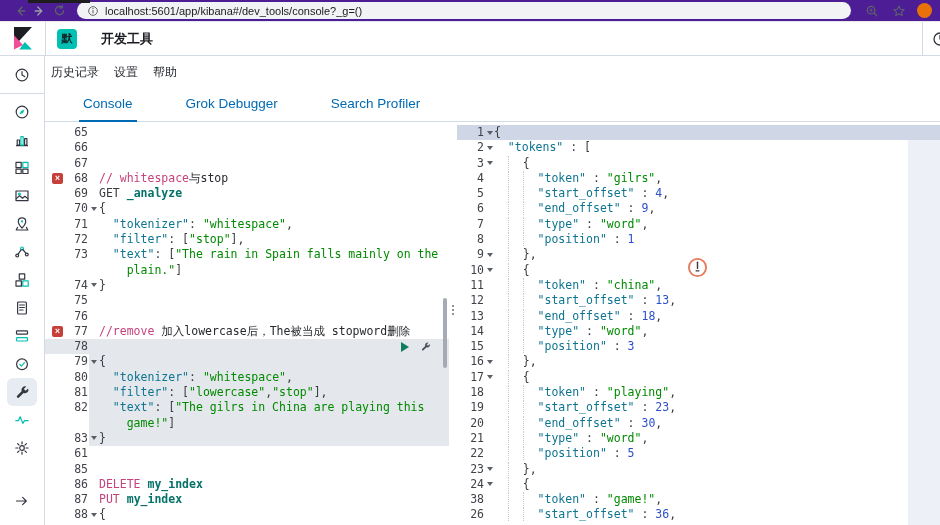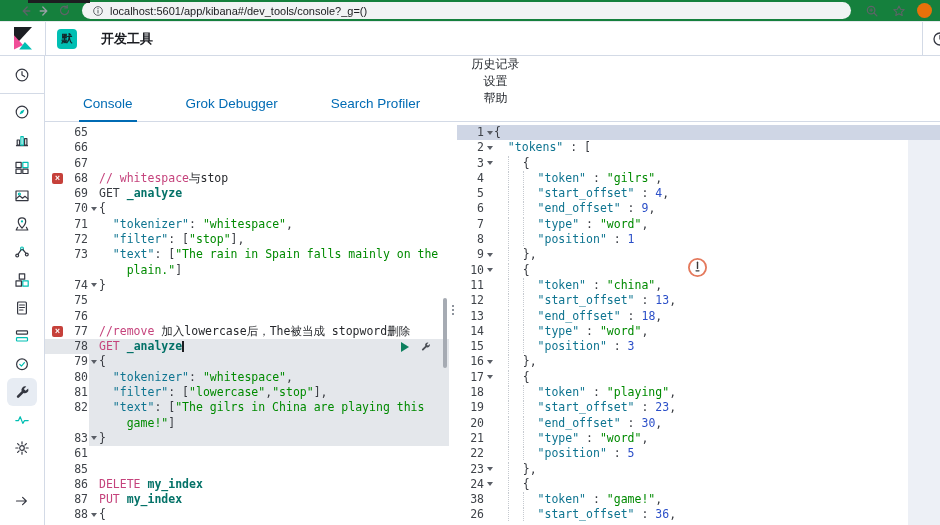--- a/index.html
+++ b/index.html
@@ -1,20 +1,20 @@
 <!DOCTYPE html>
 <html><head>
 <meta charset="utf-8">
 <style>
   html,body{margin:0;padding:0;}
   body{width:940px;height:525px;position:relative;overflow:hidden;background:#fff;
        font-family:"Liberation Sans","DejaVu Sans",sans-serif;-webkit-font-smoothing:antialiased;}
   
-  .chrome{position:absolute;top:0;left:0;right:0;height:22px;background:#15803d;border-bottom:1px solid #e6e8ec;
-          display:flex;align-items:center;padding-left:16px;box-sizing:border-box;}
+  .chrome{position:absolute;top:0;left:0;right:0;height:22px;background:#4c1d95;border-bottom:1px solid #e6e8ec;
+          display:flex;align-items:center;padding-left:11px;box-sizing:border-box;}
   .tab-remnant{position:absolute;top:0;left:28px;width:62px;height:3px;background:#1d1d20;}
   .bicon{width:17px;height:16px;display:flex;align-items:center;justify-content:center;flex:none;margin-right:3px;}
   .addr{display:flex;align-items:center;gap:6px;background:#f1f3f4;border-radius:9px;height:17px;
         padding:0 10px;flex:1;margin:0 12px 0 6px;max-width:762px;}
   .url{font-size:11px;color:#202124;white-space:nowrap;overflow:hidden;}
   .chrome-right{display:flex;align-items:center;gap:7px;margin-left:auto;margin-right:8px;}
   .avatar{width:15px;height:15px;border-radius:50%;background:#E8710A;flex:none;}
   
   .khead{position:absolute;top:22px;left:0;right:0;height:34px;background:#fff;border-bottom:1px solid #d3dae6;
          display:flex;align-items:center;box-sizing:border-box;}
@@ -28,38 +28,38 @@
   
   .sb{position:absolute;top:56px;left:0;bottom:0;width:45px;background:#fff;border-right:1px solid #d3dae6;
       display:flex;flex-direction:column;align-items:center;padding-top:5px;box-sizing:border-box;}
   .sb-item{width:30px;height:28px;display:flex;align-items:center;justify-content:center;flex:none;cursor:pointer;}
   .sb-item.active{background:#e7ecf3;border-radius:6px;}
   .sb-divider{width:45px;height:1px;background:#d3dae6;margin:4px 0;flex:none;}
   .sb-bottom{margin-top:auto;margin-bottom:10px;}
   .sb-icon{display:flex;}
   
   .content{position:absolute;left:45px;top:56px;right:0;bottom:0;background:#fff;}
-  .menubar{height:32px;display:flex;align-items:center;padding-left:6px;flex-direction:column;}
+  .menubar{height:32px;display:flex;align-items:center;padding-left:6px;gap:15px;}
   .menu-link{font-size:12px;color:#1f2329;cursor:pointer;}
   .tabbar{height:34px;border-bottom:1px solid #d3dae6;display:flex;align-items:flex-end;padding-left:13px;box-sizing:border-box;}
   .tab{font-size:13.5px;color:#006BB4;padding:0 4px 10px;margin-right:24px;position:relative;cursor:pointer;margin-left:21px;}
   .tab.active::after{content:"";position:absolute;left:0;right:0;bottom:-1px;height:2px;background:#006BB4;}
   .editors{position:absolute;top:66px;left:0;right:0;bottom:0;}
   
   .ed{position:absolute;top:0;height:100%;background:#fff;padding-top:3px;box-sizing:border-box;overflow:hidden;}
   .ed-left{left:0;width:404px;}
   .ed-right{left:412px;right:0;}
   .split{position:absolute;left:404px;top:0;width:8px;height:100%;background:#fff;}
   .split-handle{position:absolute;left:3px;top:183px;display:flex;flex-direction:column;gap:2px;cursor:col-resize;}
   .split-handle i{width:2px;height:2px;border-radius:1px;background:#69707d;display:block;}
   .req-thumb{position:absolute;right:2px;top:176px;width:4px;height:70px;background:#a6abb3;border-radius:2px;z-index:3;}
   .res-track{position:absolute;right:0;top:18.3px;bottom:0;width:32px;background:#edf0f6;z-index:0;}
   .ed-rows{position:relative;z-index:1;}
   .ed-row{display:flex;height:15.3px;position:relative;}
-  .ed-row.act{background:#e4e7eb;}
+  .ed-row.act{background:#e4e7eb;flex-direction:column;}
   .ed-row.hl{background:#cfd6e5;}
   .gut{width:44px;flex:none;position:relative;text-align:right;}
   .ed-right .gut{width:28px;}
   .lnum{display:block;font-family:"DejaVu Sans Mono",monospace;font-size:11.5px;line-height:15.3px;color:#3f4349;padding-right:1px;}
   .foldz{width:10px;flex:none;position:relative;}
   .ed-right .foldz{width:9px;}
   .codez{flex:1;font-family:"DejaVu Sans Mono",monospace;font-size:11.5px;line-height:15.3px;white-space:pre;overflow:hidden;}
   .blk{background:#e4e7eb;}
   .fold-tri{position:absolute;left:2px;top:5.5px;width:0;height:0;border-left:3.5px solid transparent;
             border-right:3.5px solid transparent;border-top:4.5px solid #5a5e66;cursor:pointer;}

